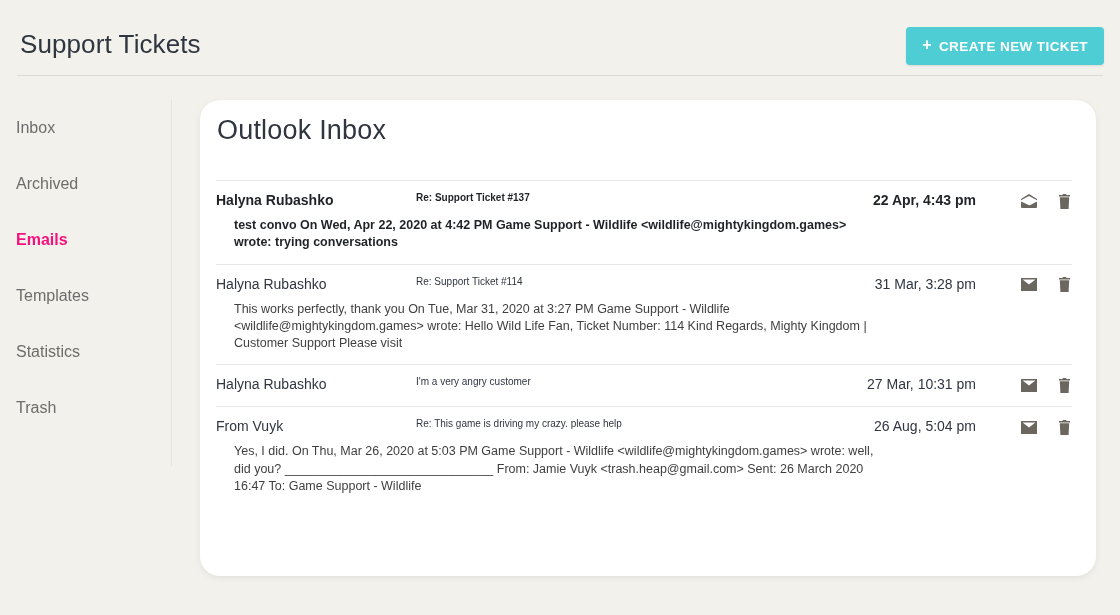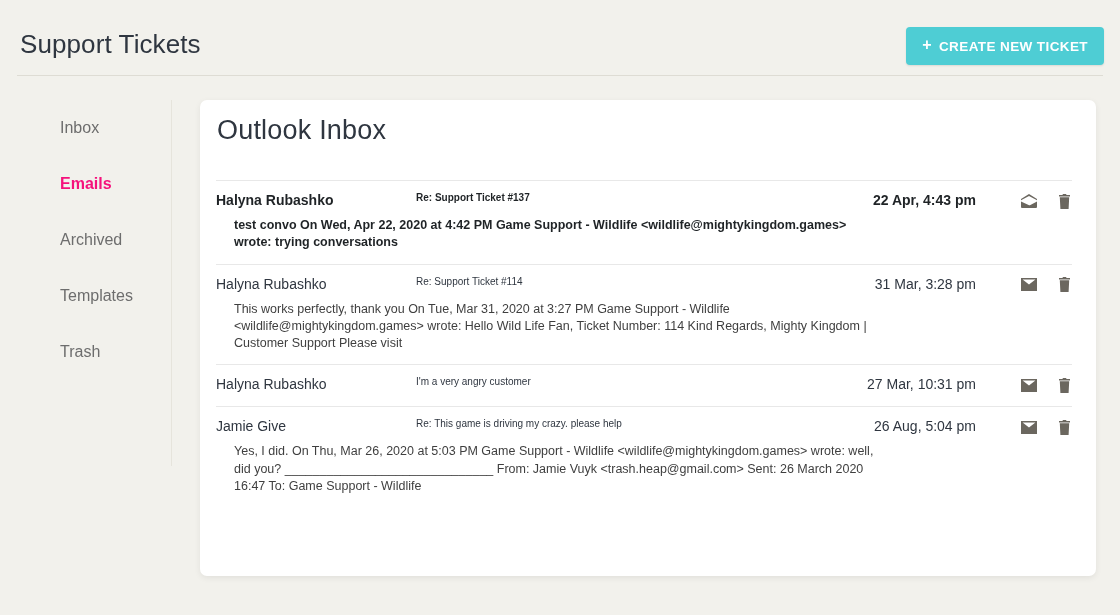--- a/index.html
+++ b/index.html
@@ -76,21 +76,20 @@
 
   
   .sidebar {
     position: absolute;
     left: 0;
     top: 100px;
     width: 172px;
     height: 366px;
     box-sizing: border-box;
     border-right: 1px solid #e6e4dc;
-    padding-left: 44px;
   }
   .sidebar-item {
     display: block;
     padding: 0 0 0 16px;
     height: 56px;
     line-height: 56px;
     font-size: 16px;
     color: #6d6d6d;
     cursor: pointer;
     white-space: nowrap;
@@ -101,21 +100,21 @@
   }
 
   
   .inbox-card {
     position: absolute;
     left: 200px;
     top: 100px;
     width: 896px;
     height: 476px;
     background: #ffffff;
-    border-radius: 7px;
+    border-radius: 20px;
     box-shadow: 0 2px 6px rgba(0,0,0,0.07);
     box-sizing: border-box;
     overflow: hidden;
   }
   .card-title {
     position: absolute;
     left: 17px;
     top: 15px;
     font-size: 27px;
     font-weight: 400;
@@ -214,23 +213,24 @@
   <div class="page-title">Support Tickets</div>
   <button class="create-ticket-button">
     <span class="plus-icon">+</span>
     <span>CREATE NEW TICKET</span>
   </button>
   <div class="header-divider"></div>
 </div>
 
 <nav class="sidebar">
   <div class="sidebar-item">Inbox</div>
+  <div class="sidebar-item">Archived</div>
   <div class="sidebar-item active">Emails</div>
-  <div class="sidebar-item">Archived</div>
   <div class="sidebar-item">Templates</div>
+  <div class="sidebar-item">Statistics</div>
   <div class="sidebar-item">Trash</div>
 </nav>
 
 <section class="inbox-card">
   <div class="card-title">Outlook Inbox</div>
 
   <div class="email-list">
 
     <div class="email-row unread">
       <div class="email-row-top">
@@ -289,21 +289,21 @@
             <svg width="13" height="15" viewBox="0 0 13 15">
                 <path fill="currentColor" d="M5 0h3l.6 1H12v1.4H1V1h3.4L5 0zM1.8 3.2h9.4L10.6 15H2.4L1.8 3.2z"></path>
               </svg>
           </span>
         </div>
       </div>
     </div>
 
     <div class="email-row">
       <div class="email-row-top">
-        <div class="sender">Jamie Give</div>
+        <div class="sender">From Vuyk</div>
         <div class="subject">Re: This game is driving my crazy. please help</div>
         <div class="date">26 Aug, 5:04 pm</div>
         <div class="row-actions">
           <span class="icon-btn">
             <svg width="16" height="13" viewBox="0 0 16 13">
                 <path fill="currentColor" d="M0 0h16v13H0V0zm1.6 1.5L8 6.6l6.4-5.1H1.6z"></path>
               </svg>
           </span>
           <span class="icon-btn">
             <svg width="13" height="15" viewBox="0 0 13 15">

